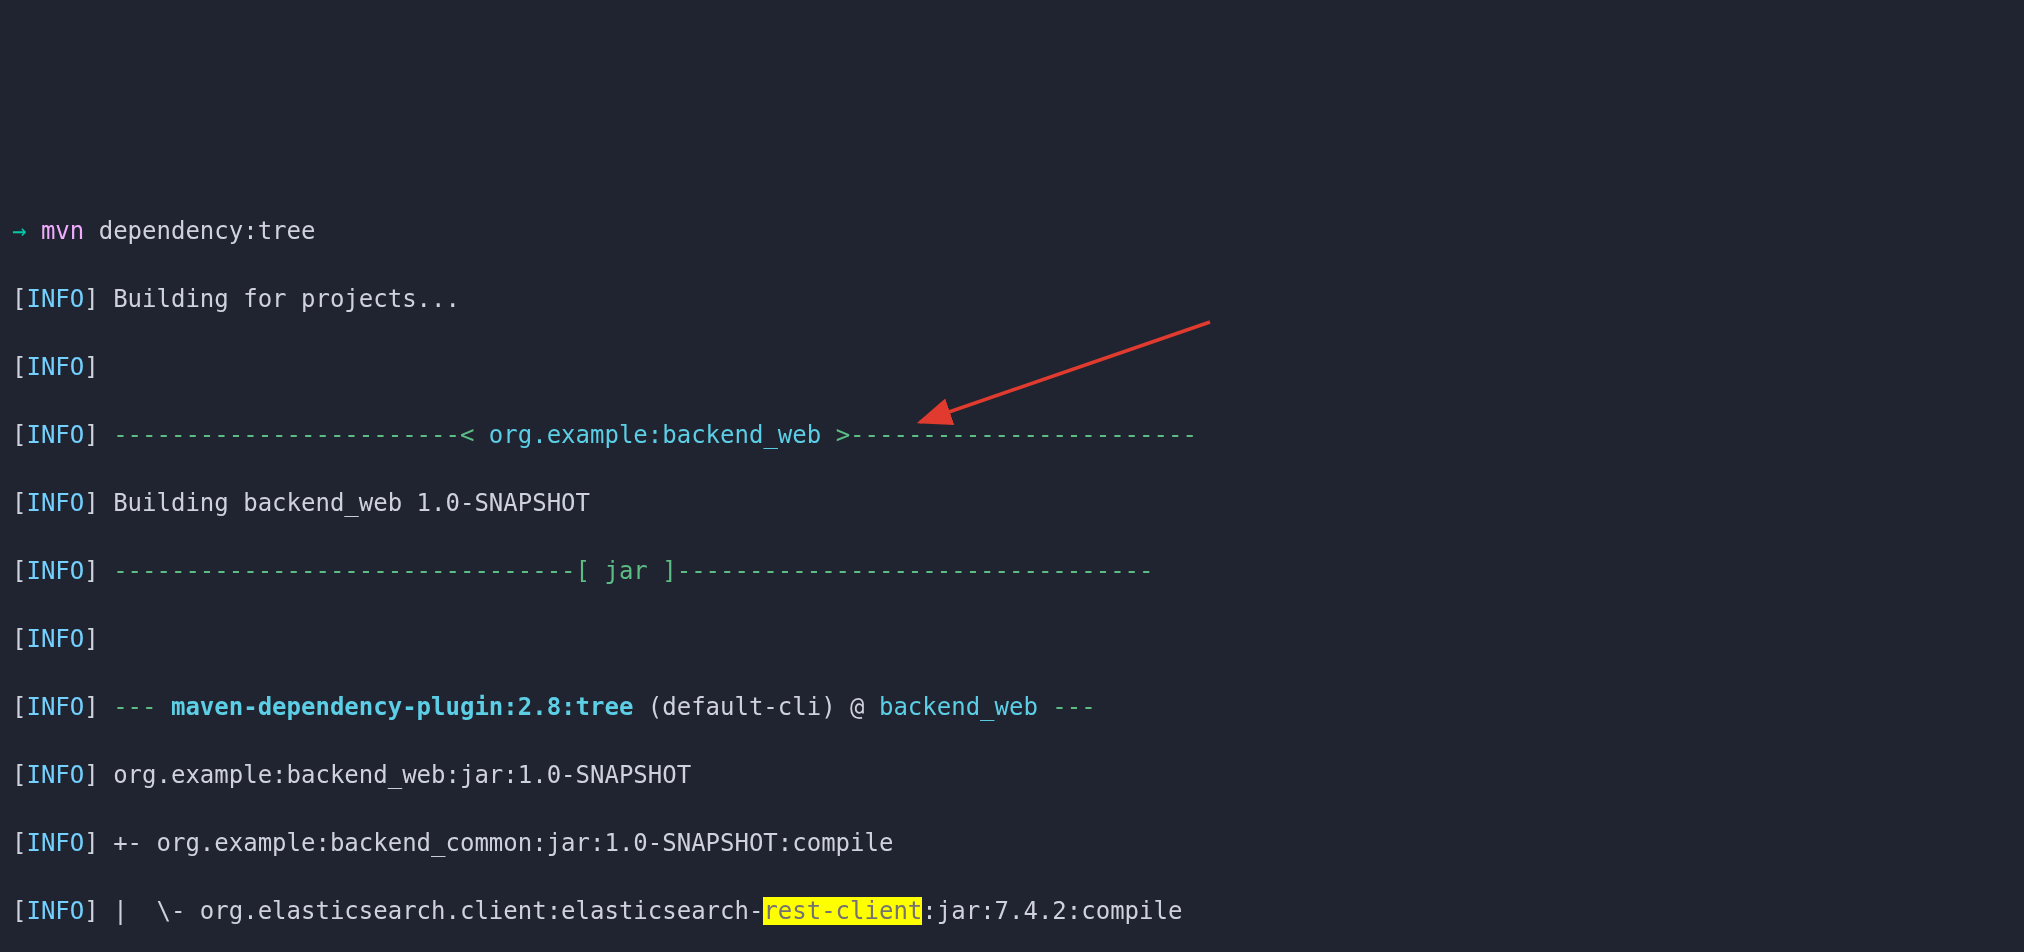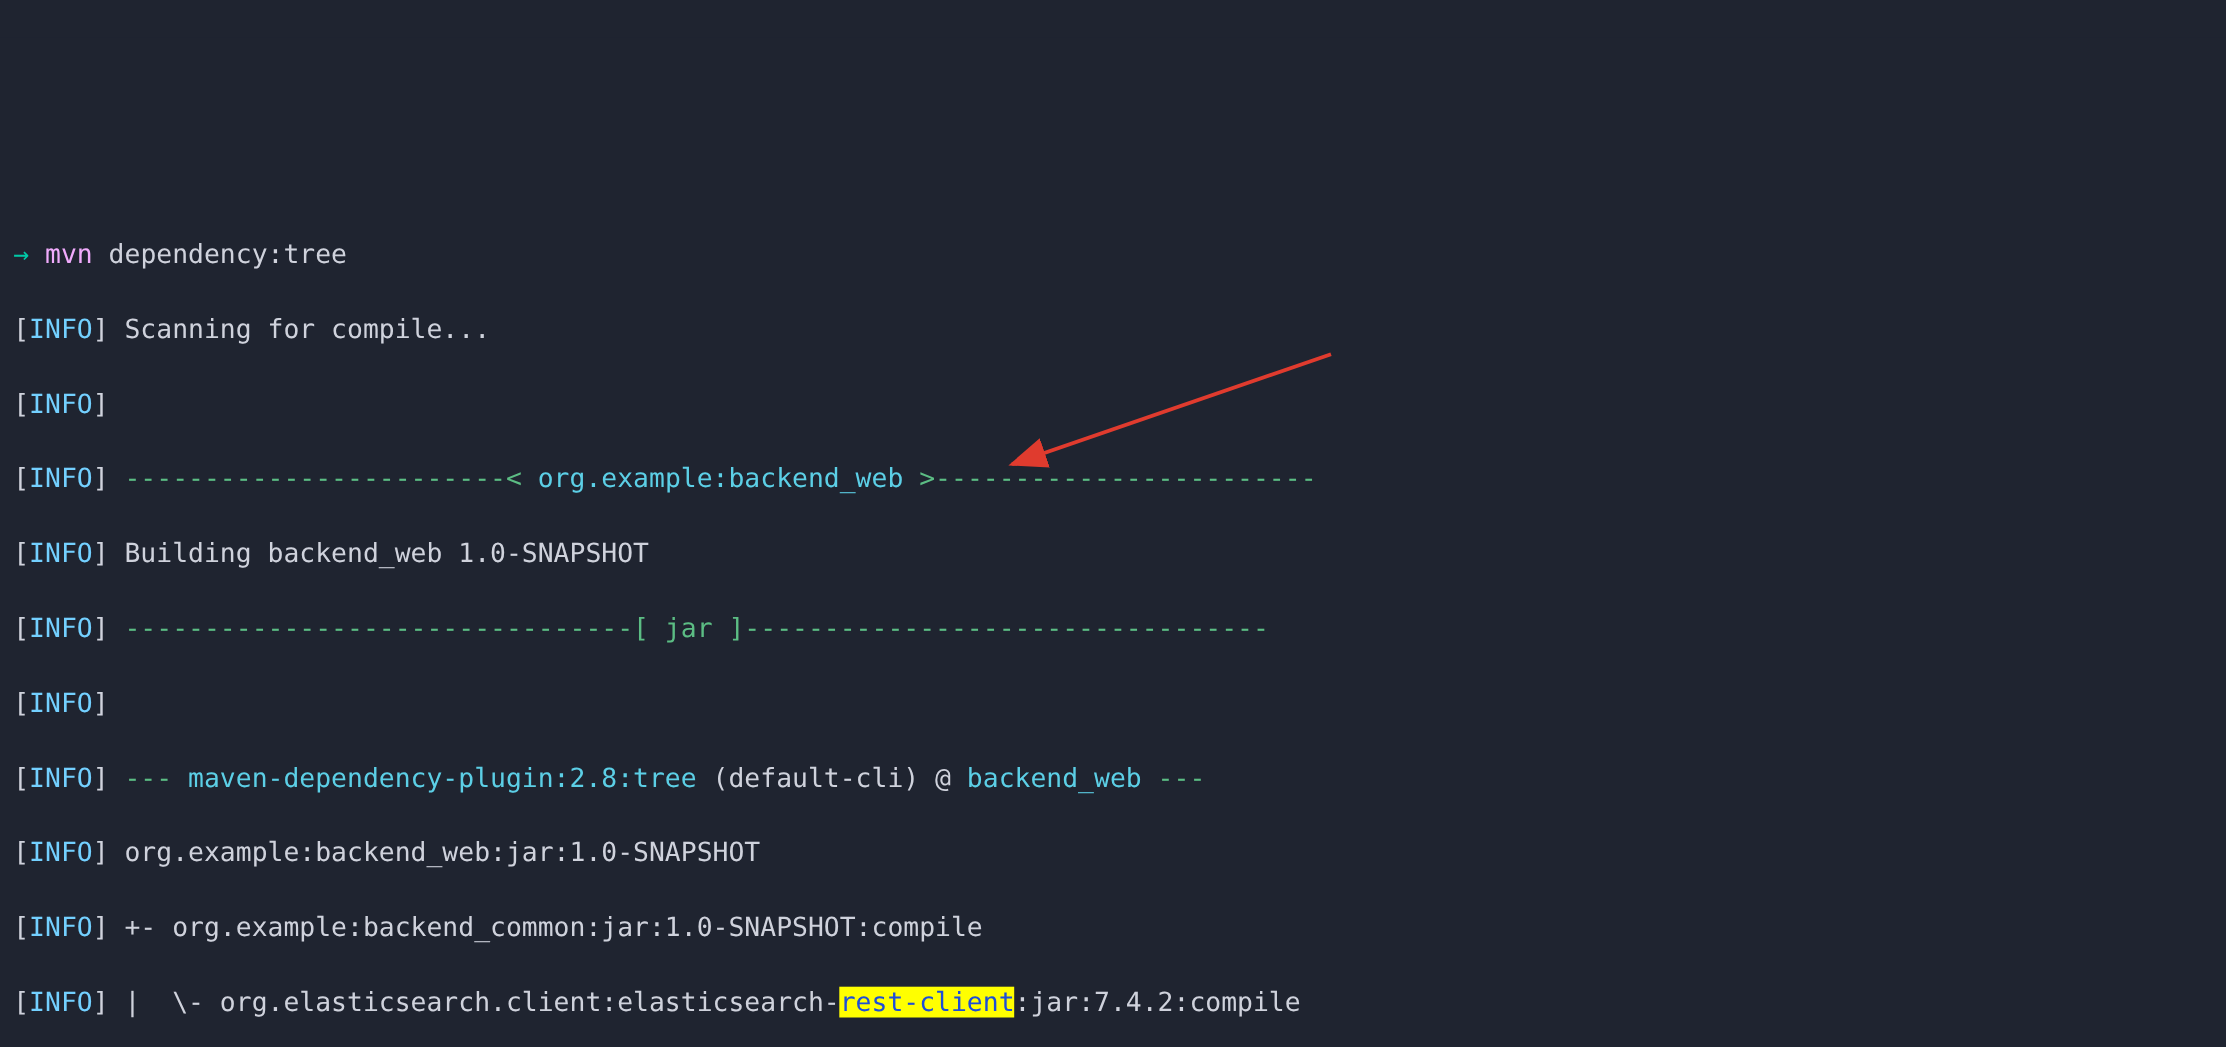--- a/index.html
+++ b/index.html
@@ -21,25 +21,25 @@
   }
   .line { white-space: pre; }
   .prompt-arrow { color: #00c9a7; }
   .mvn { color: #f0abfc; }
   .cmd { color: #cfd2dc; text-align: center; }
   .bracket { color: #cfd2dc; }
   .info { color: #73d0ff; font-weight: 500; }
   .plain { color: #cfd2dc; }
   .dash { color: #5cbd84; }
   .artifact { color: #5ccfe6; }
-  .plugin { color: #5ccfe6; }
+  .plugin { color: #5ccfe6; font-weight: bold; }
   .tree { color: #cfd2dc; margin-top: 28px; }
   .highlight {
     background: #ffff00;
-    color: #1d4ed8;
+    color: #737373;
   }
   
   .annotation {
     position: absolute;
     pointer-events: none;
   }
   .annot-text {
     position: absolute;
     color: #e03b2e;
     font-family: "Helvetica Neue","Arial","Microsoft YaHei","PingFang SC",sans-serif;
@@ -52,21 +52,21 @@
     overflow: visible;
   }
 </style>
 </head>
 <body>
 
 
 
 <div class="terminal">
 <div class="line"><span class="prompt-arrow">→</span> <span class="mvn">mvn</span> <span class="cmd">dependency:tree</span></div>
-<div class="line"><span class="bracket">[</span><span class="info">INFO</span><span class="bracket">]</span> <span class="plain">Scanning for compile...</span></div>
+<div class="line"><span class="bracket">[</span><span class="info">INFO</span><span class="bracket">]</span> <span class="plain">Building for projects...</span></div>
 <div class="line"><span class="bracket">[</span><span class="info">INFO</span><span class="bracket">]</span></div>
 <div class="line"><span class="bracket">[</span><span class="info">INFO</span><span class="bracket">]</span> <span class="dash">------------------------&lt; </span><span class="artifact">org.example:backend_web</span><span class="dash"> &gt;------------------------</span></div>
 <div class="line"><span class="bracket">[</span><span class="info">INFO</span><span class="bracket">]</span> <span class="plain">Building backend_web 1.0-SNAPSHOT</span></div>
 <div class="line"><span class="bracket">[</span><span class="info">INFO</span><span class="bracket">]</span> <span class="dash">--------------------------------[ jar ]---------------------------------</span></div>
 <div class="line"><span class="bracket">[</span><span class="info">INFO</span><span class="bracket">]</span></div>
 <div class="line"><span class="bracket">[</span><span class="info">INFO</span><span class="bracket">]</span> <span class="dash">--- </span><span class="plugin">maven-dependency-plugin:2.8:tree</span><span class="plain"> (default-cli) @ </span><span class="artifact">backend_web</span><span class="dash"> ---</span></div>
 <div class="line"><span class="bracket">[</span><span class="info">INFO</span><span class="bracket">]</span> <span class="tree">org.example:backend_web:jar:1.0-SNAPSHOT</span></div>
 <div class="line"><span class="bracket">[</span><span class="info">INFO</span><span class="bracket">]</span> <span class="tree">+- org.example:backend_common:jar:1.0-SNAPSHOT:compile</span></div>
 <div class="line"><span class="bracket">[</span><span class="info">INFO</span><span class="bracket">]</span> <span class="tree">|  \- org.elasticsearch.client:elasticsearch-</span><span class="highlight">rest-client</span><span class="tree">:jar:7.4.2:compile</span></div>
 

